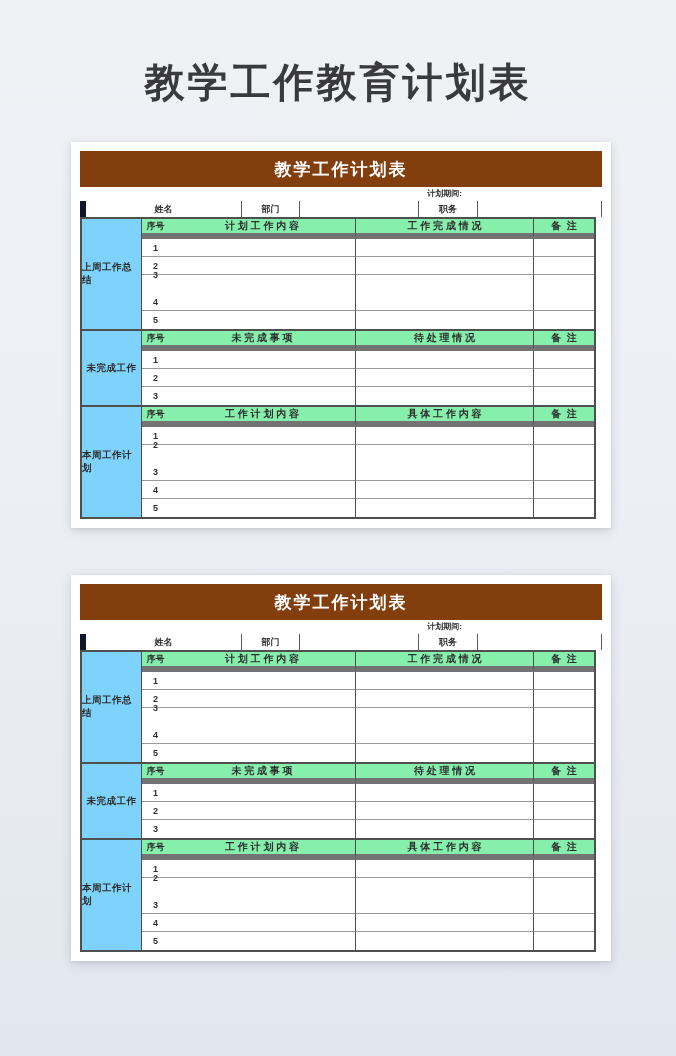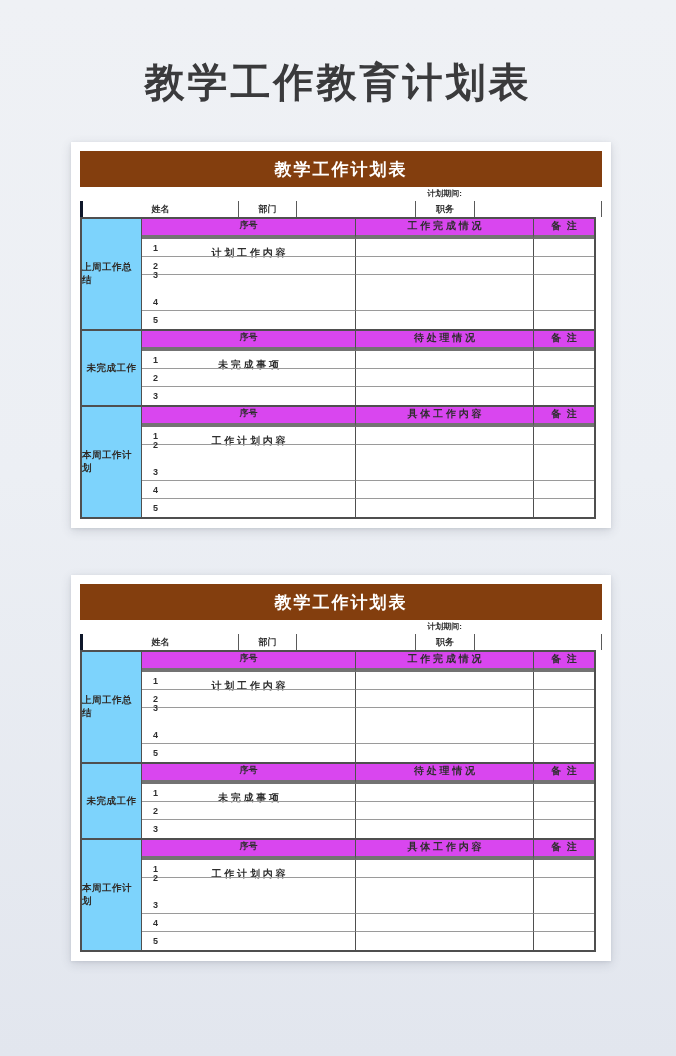--- a/index.html
+++ b/index.html
@@ -28,21 +28,21 @@
     height:36px; background:#833E0E; color:#ffffff;
     font-size:17px; font-weight:bold; letter-spacing:2px;
     display:flex; align-items:center; justify-content:center;
   }
   .period-row {
     height:14px; text-align:right; padding-right:140px;
     font-size:8px; font-weight:bold; color:#2e2e2e; line-height:14px;
   }
   .info-row {
     display:grid; grid-template-columns:156px 58px 119px 59px 1fr;
-    height:16px; border-left:3px solid #0f172a; border-right:1px solid #5a5a5a;
+    height:16px; border-left:6px solid #0f172a; border-right:1px solid #5a5a5a;
   }
   .info-cell {
     font-size:9px; font-weight:bold; color:#2e2e2e;
     display:flex; align-items:center; justify-content:center;
     border-right:1px solid #5a5a5a;
   }
   .info-cell.last { border-right:none; }
   .table { border:2px solid #4f4f4f; width:516px; }
   .sec {
     display:grid; grid-template-columns:60px 214px 178px 1fr;
@@ -52,21 +52,21 @@
   .s2 { grid-template-rows:20px 18px 18px 18px; }
   .s3 { grid-template-rows:20px 18px 36px 18px 18px; }
   .gcell {
     grid-column:1; grid-row:1 / -1; background:#7dd3fc;
     border-right:1px solid #4f4f4f;
     display:flex; align-items:center; justify-content:center;
     font-size:9.5px; font-weight:bold; color:#2f2a26; letter-spacing:0.5px;
   }
   .cell { display:flex; align-items:center; }
   .cell.c2, .cell.c3 { border-right:1px solid #4f4f4f; }
-  .cell.h { background:#d946ef; border-bottom:4px solid #737373;flex-direction:column; }
+  .cell.h { background:#86efac; border-bottom:6px solid #737373; }
   .cell.d { border-bottom:1px solid #9a9a9a; }
   .cell.nb { border-bottom:none; }
   .no {
     width:27px; text-align:center; font-size:9px; font-weight:bold;
     color:#2e2e2e; white-space:pre; flex:0 0 27px;
   }
   .ht {
     flex:1; text-align:center; font-size:10px; font-weight:bold;
     color:#2e2e2e; white-space:pre;
   }

